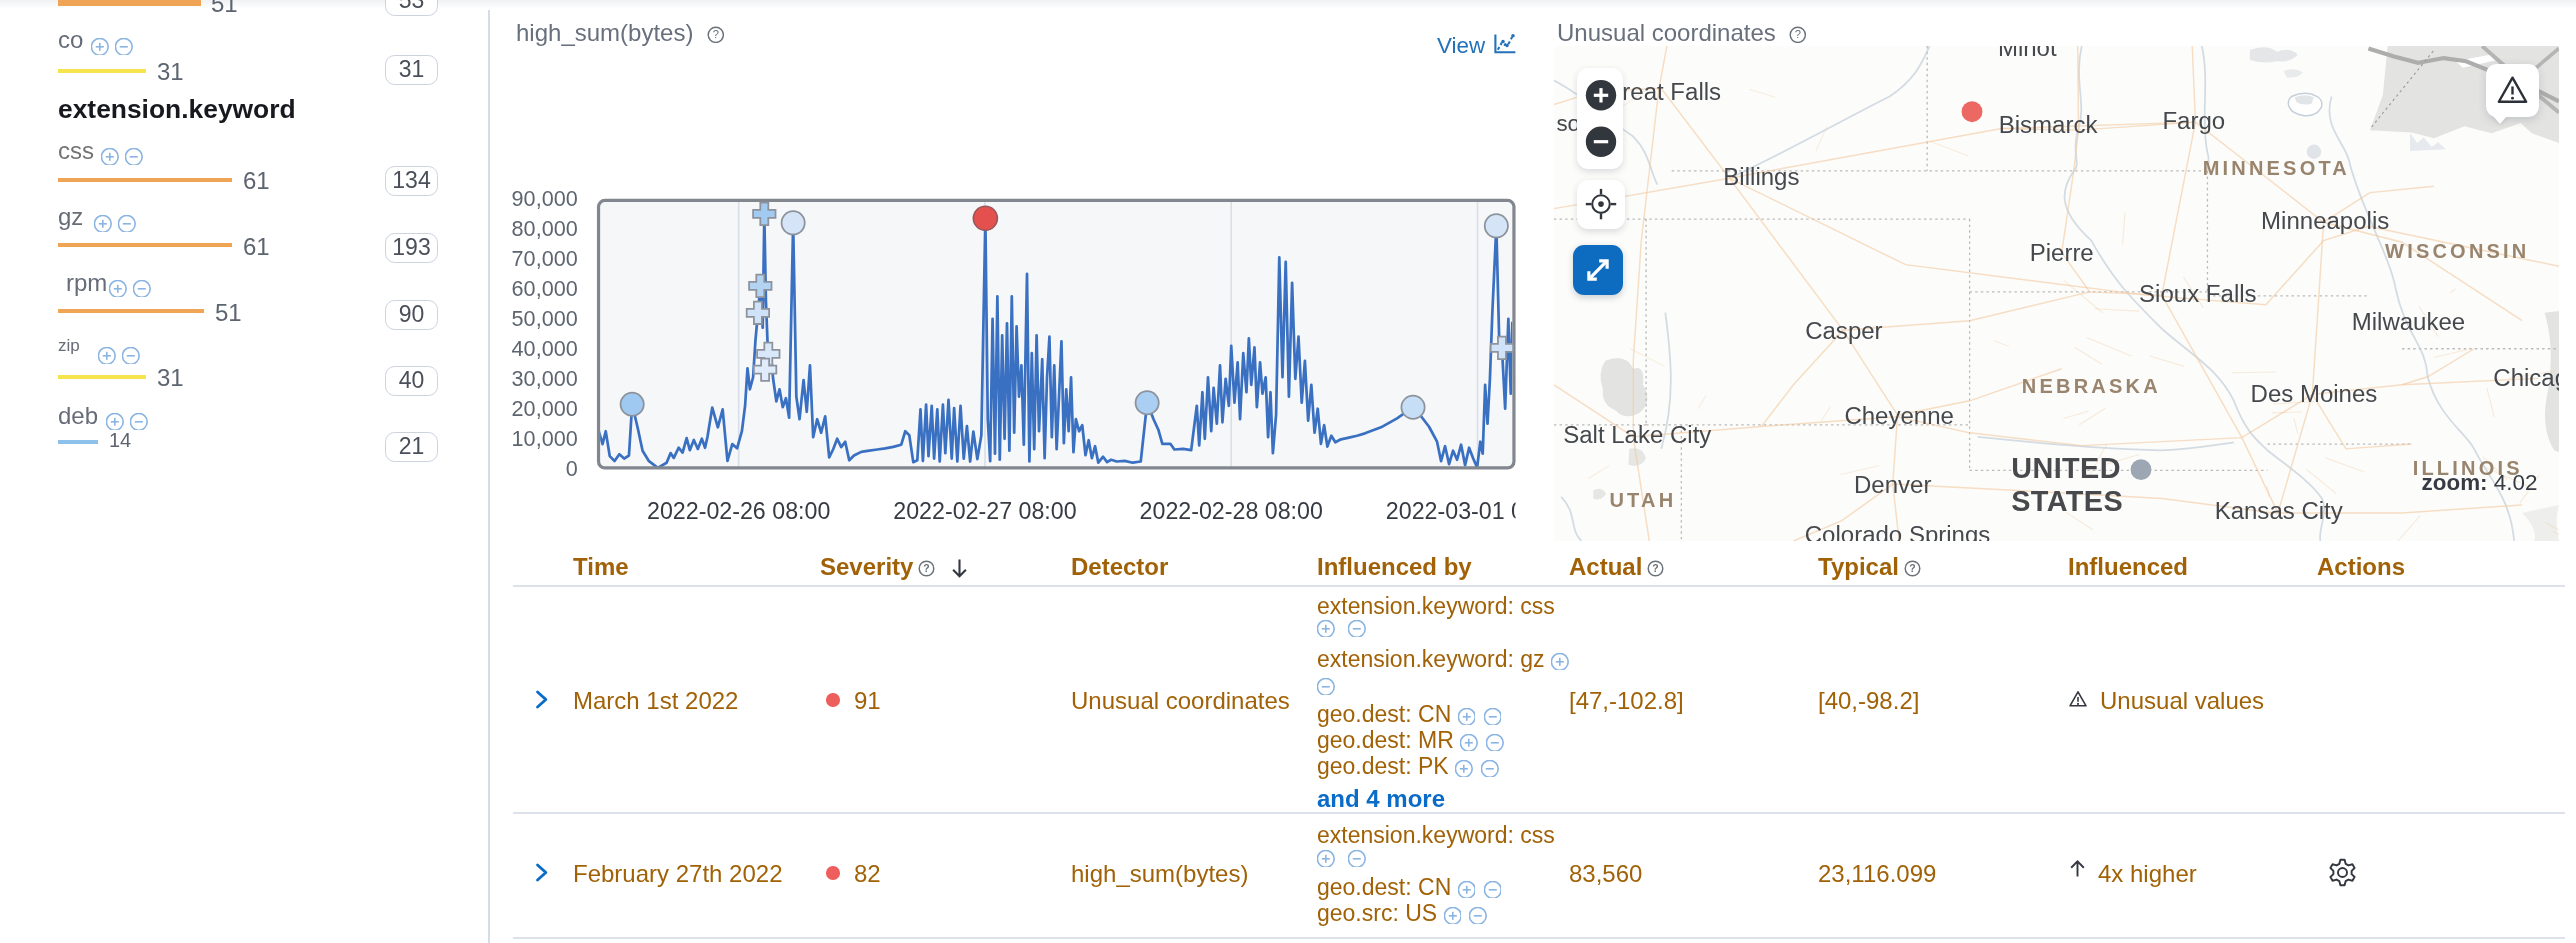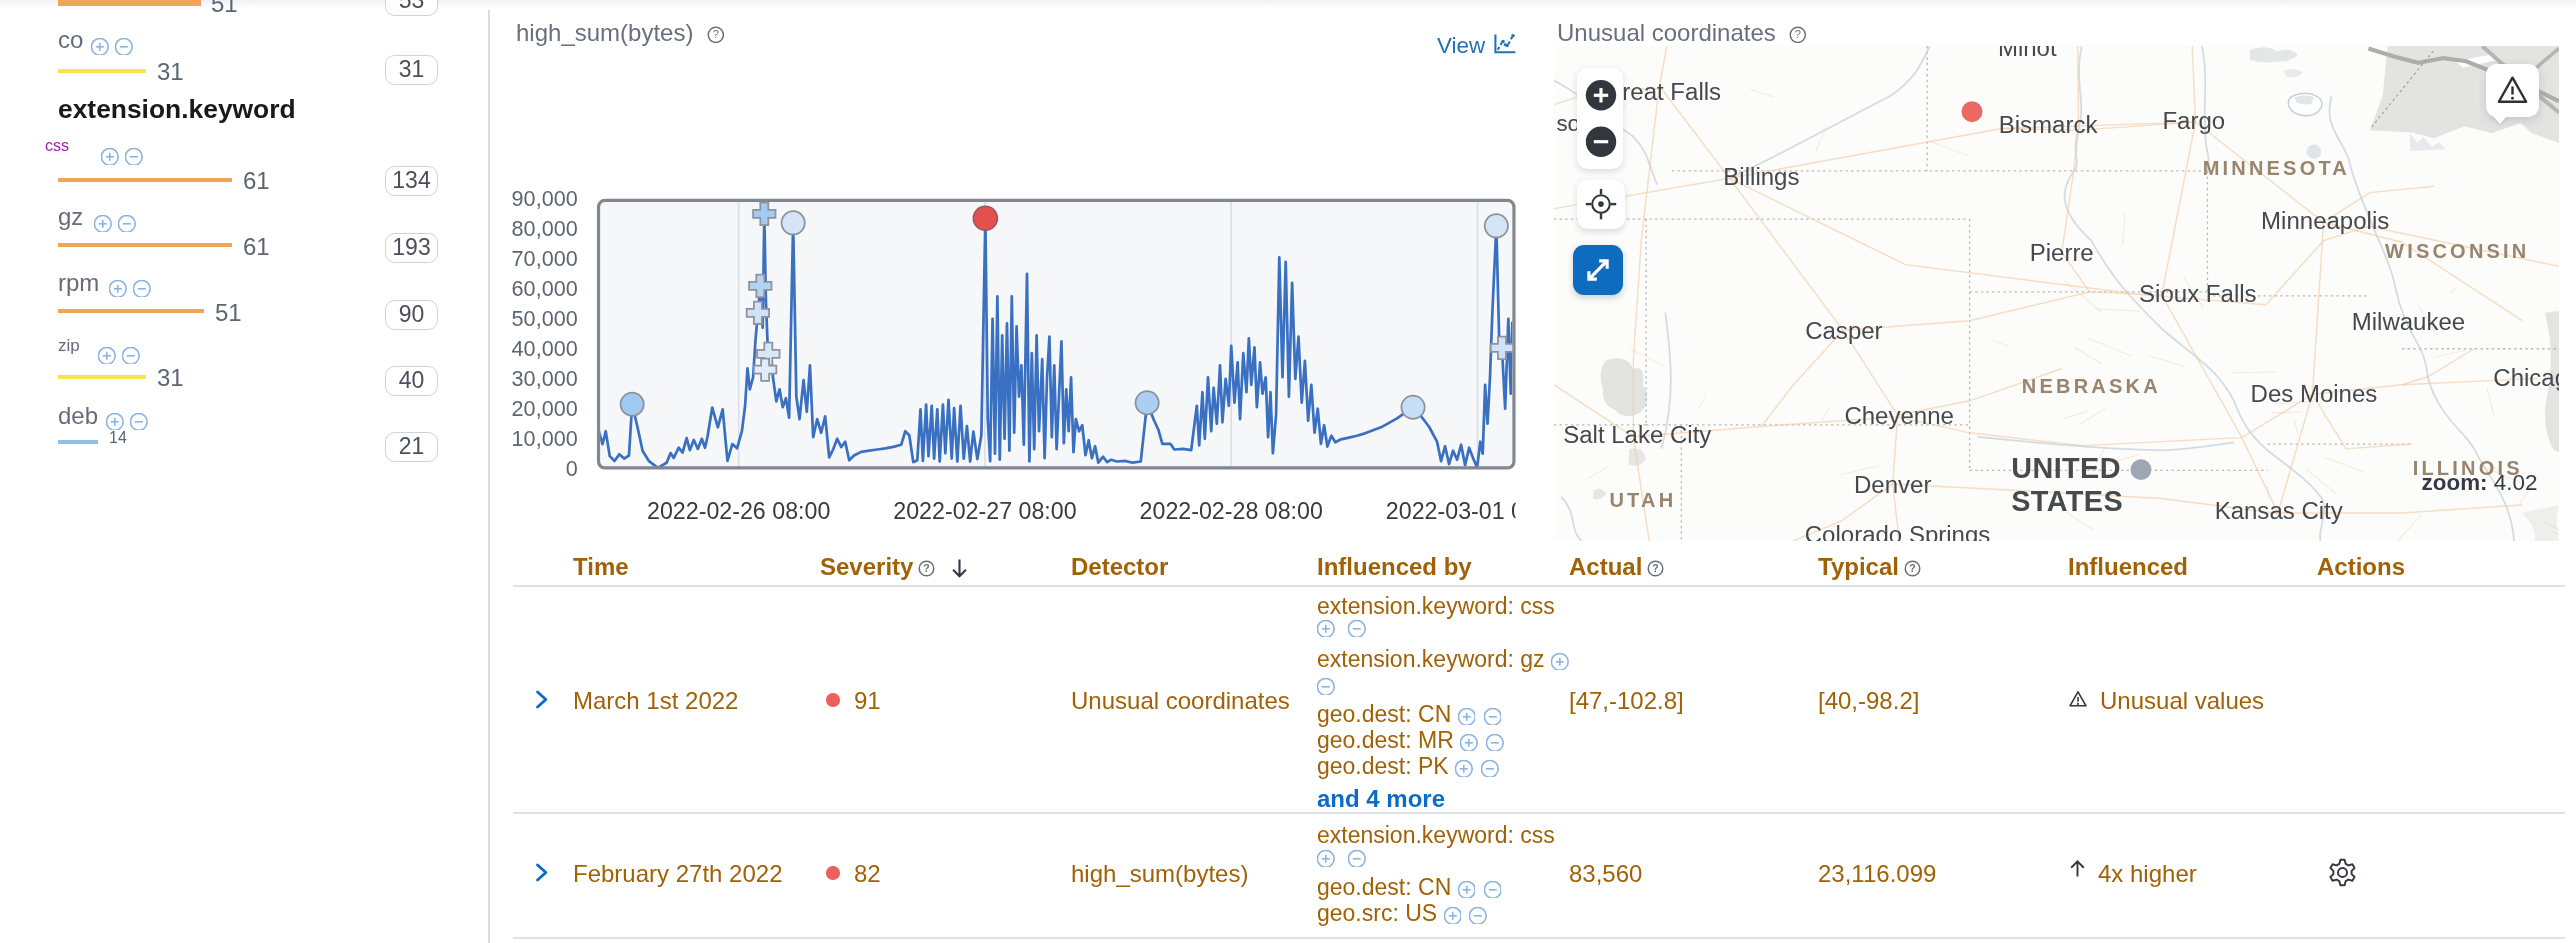--- a/index.html
+++ b/index.html
@@ -21,21 +21,21 @@
       <line x1="6" y1="11" x2="16" y2="11" stroke="#8ab4e2" stroke-width="2"></line>
       <line x1="11" y1="6" x2="11" y2="16" stroke="#8ab4e2" stroke-width="2"></line>
     </svg>&nbsp;<svg width="17.6" height="17.6" viewBox="0 0 22 22" style="vertical-align:-3.2px">
       <circle cx="11" cy="11" r="10.5" fill="none" stroke="#8ab4e2" stroke-width="2"></circle>
       <line x1="6" y1="11" x2="16" y2="11" stroke="#8ab4e2" stroke-width="2"></line>
     </svg></div>
 <div style="position:absolute;left:58px;top:69px;width:88px;height:4px;background:#f6e44d"></div>
 <div class="t" style="left:157px;top:58px;font-size:24px;color:#5d6570">31</div>
 <div class="badge" style="left:385px;top:55px;">31</div>
 <div class="t" style="left:58px;top:94px;font-size:26.4px;font-weight:bold;color:#17191e">extension.keyword</div>
-<div class="t" style="left:45px;top:137px;font-size:16px;color:#a21caf">css</div>
+<div class="t" style="left:58px;top:137px;font-size:24px;color:#737373">css</div>
 <div class="t" style="left:101px;top:140px;"><svg width="17.6" height="17.6" viewBox="0 0 22 22" style="vertical-align:-3.2px">
       <circle cx="11" cy="11" r="10.5" fill="none" stroke="#8ab4e2" stroke-width="2"></circle>
       <line x1="6" y1="11" x2="16" y2="11" stroke="#8ab4e2" stroke-width="2"></line>
       <line x1="11" y1="6" x2="11" y2="16" stroke="#8ab4e2" stroke-width="2"></line>
     </svg>&nbsp;<svg width="17.6" height="17.6" viewBox="0 0 22 22" style="vertical-align:-3.2px">
       <circle cx="11" cy="11" r="10.5" fill="none" stroke="#8ab4e2" stroke-width="2"></circle>
       <line x1="6" y1="11" x2="16" y2="11" stroke="#8ab4e2" stroke-width="2"></line>
     </svg></div>
 <div style="position:absolute;left:58px;top:178px;width:174px;height:4px;background:#f0a456"></div>
 <div class="t" style="left:243px;top:167px;font-size:24px;color:#5d6570">61</div>
@@ -45,21 +45,21 @@
       <circle cx="11" cy="11" r="10.5" fill="none" stroke="#8ab4e2" stroke-width="2"></circle>
       <line x1="6" y1="11" x2="16" y2="11" stroke="#8ab4e2" stroke-width="2"></line>
       <line x1="11" y1="6" x2="11" y2="16" stroke="#8ab4e2" stroke-width="2"></line>
     </svg>&nbsp;<svg width="17.6" height="17.6" viewBox="0 0 22 22" style="vertical-align:-3.2px">
       <circle cx="11" cy="11" r="10.5" fill="none" stroke="#8ab4e2" stroke-width="2"></circle>
       <line x1="6" y1="11" x2="16" y2="11" stroke="#8ab4e2" stroke-width="2"></line>
     </svg></div>
 <div style="position:absolute;left:58px;top:243px;width:174px;height:4px;background:#f0a456"></div>
 <div class="t" style="left:243px;top:233px;font-size:24px;color:#5d6570">61</div>
 <div class="badge" style="left:385px;top:233px;">193</div>
-<div class="t" style="left:58px;top:269px;font-size:24px;color:#666c78">rpm</div>
+<div class="t" style="left:66px;top:269px;font-size:24px;color:#666c78">rpm</div>
 <div class="t" style="left:109px;top:272px;"><svg width="17.6" height="17.6" viewBox="0 0 22 22" style="vertical-align:-3.2px">
       <circle cx="11" cy="11" r="10.5" fill="none" stroke="#8ab4e2" stroke-width="2"></circle>
       <line x1="6" y1="11" x2="16" y2="11" stroke="#8ab4e2" stroke-width="2"></line>
       <line x1="11" y1="6" x2="11" y2="16" stroke="#8ab4e2" stroke-width="2"></line>
     </svg>&nbsp;<svg width="17.6" height="17.6" viewBox="0 0 22 22" style="vertical-align:-3.2px">
       <circle cx="11" cy="11" r="10.5" fill="none" stroke="#8ab4e2" stroke-width="2"></circle>
       <line x1="6" y1="11" x2="16" y2="11" stroke="#8ab4e2" stroke-width="2"></line>
     </svg></div>
 <div style="position:absolute;left:58px;top:309px;width:146px;height:4px;background:#f0a456"></div>
 <div class="t" style="left:215px;top:299px;font-size:24px;color:#5d6570">51</div>
@@ -79,21 +79,21 @@
 <div class="t" style="left:58px;top:402px;font-size:24px;color:#666c78">deb</div>
 <div class="t" style="left:106px;top:405px;"><svg width="17.6" height="17.6" viewBox="0 0 22 22" style="vertical-align:-3.2px">
       <circle cx="11" cy="11" r="10.5" fill="none" stroke="#8ab4e2" stroke-width="2"></circle>
       <line x1="6" y1="11" x2="16" y2="11" stroke="#8ab4e2" stroke-width="2"></line>
       <line x1="11" y1="6" x2="11" y2="16" stroke="#8ab4e2" stroke-width="2"></line>
     </svg>&nbsp;<svg width="17.6" height="17.6" viewBox="0 0 22 22" style="vertical-align:-3.2px">
       <circle cx="11" cy="11" r="10.5" fill="none" stroke="#8ab4e2" stroke-width="2"></circle>
       <line x1="6" y1="11" x2="16" y2="11" stroke="#8ab4e2" stroke-width="2"></line>
     </svg></div>
 <div style="position:absolute;left:58px;top:440px;width:40px;height:4px;background:#8dc0ea"></div>
-<div class="t" style="left:109px;top:429px;font-size:16px;color:#5d6570">14</div>
+<div class="t" style="left:109px;top:429px;font-size:20px;color:#5d6570">14</div>
 <div class="badge" style="left:385px;top:432px;">21</div>
 
 <div class="t" style="left:516px;top:19px;font-size:24px;color:#69707d">high_sum(bytes)&nbsp;&nbsp;<svg width="17.6" height="17.6" viewBox="0 0 22 22" style="vertical-align:-2.4px;font-size:30px">
       <circle cx="11.0" cy="11.0" r="9.5" fill="none" stroke="#6a7179" stroke-width="1.8"></circle>
       <text x="11.0" y="15.2" text-anchor="middle" font-size="14" fill="#6a7179" font-family="Liberation Sans">?</text>
     </svg></div>
 <div class="t" style="left:1437px;top:33px;font-size:22.4px;font-weight:normal;color:#2271b9">View</div>
 <svg style="position:absolute;left:1493px;top:33px" width="24" height="22.4" viewBox="0 0 30 28">
   <path d="M3 2 V24 H28" fill="none" stroke="#2271b9" stroke-width="2.6"></path>
   <path d="M6 21 L11 12 M14 16 L16 13 M19 14 L24 5" fill="none" stroke="#2271b9" stroke-width="2.6" stroke-dasharray="4 3"></path>

